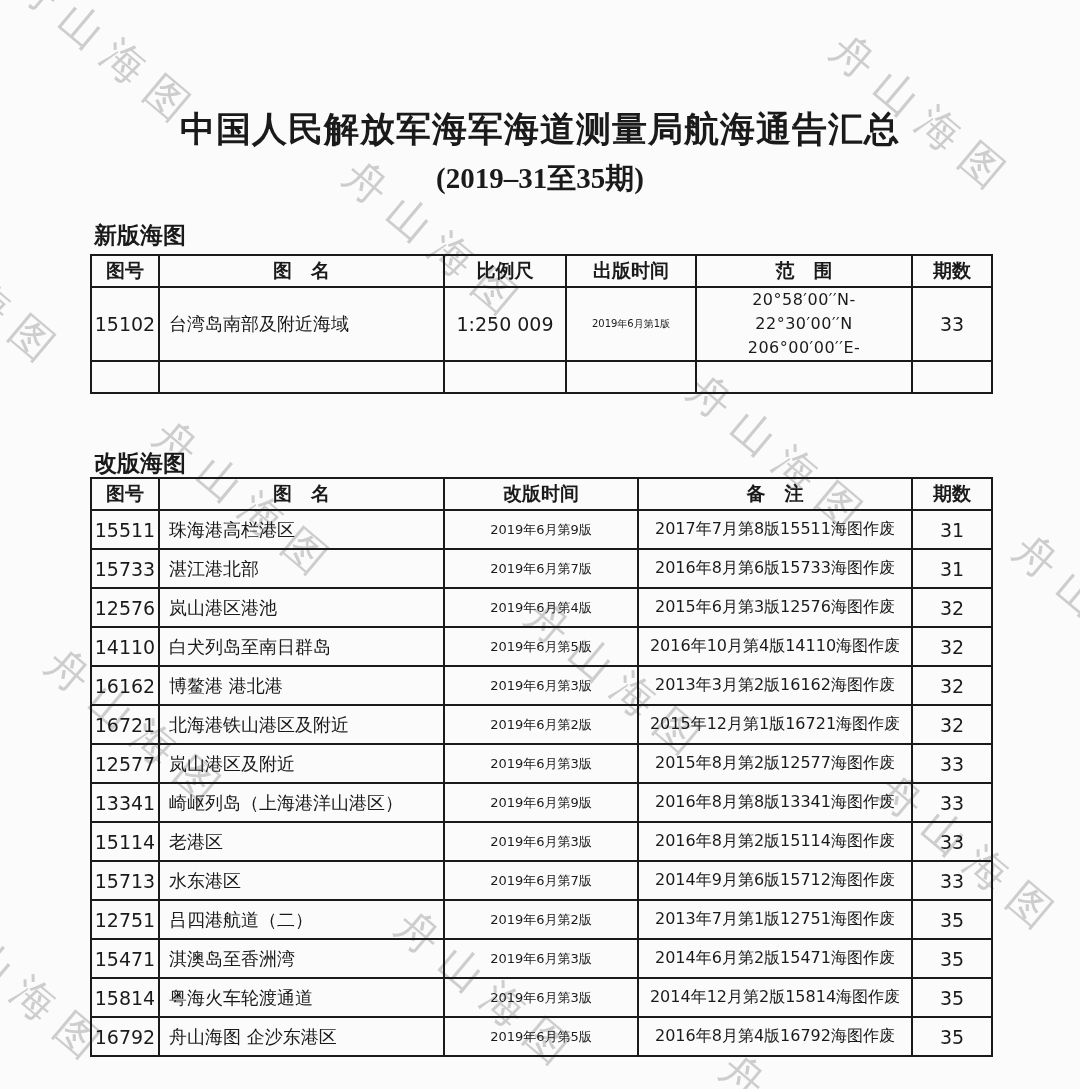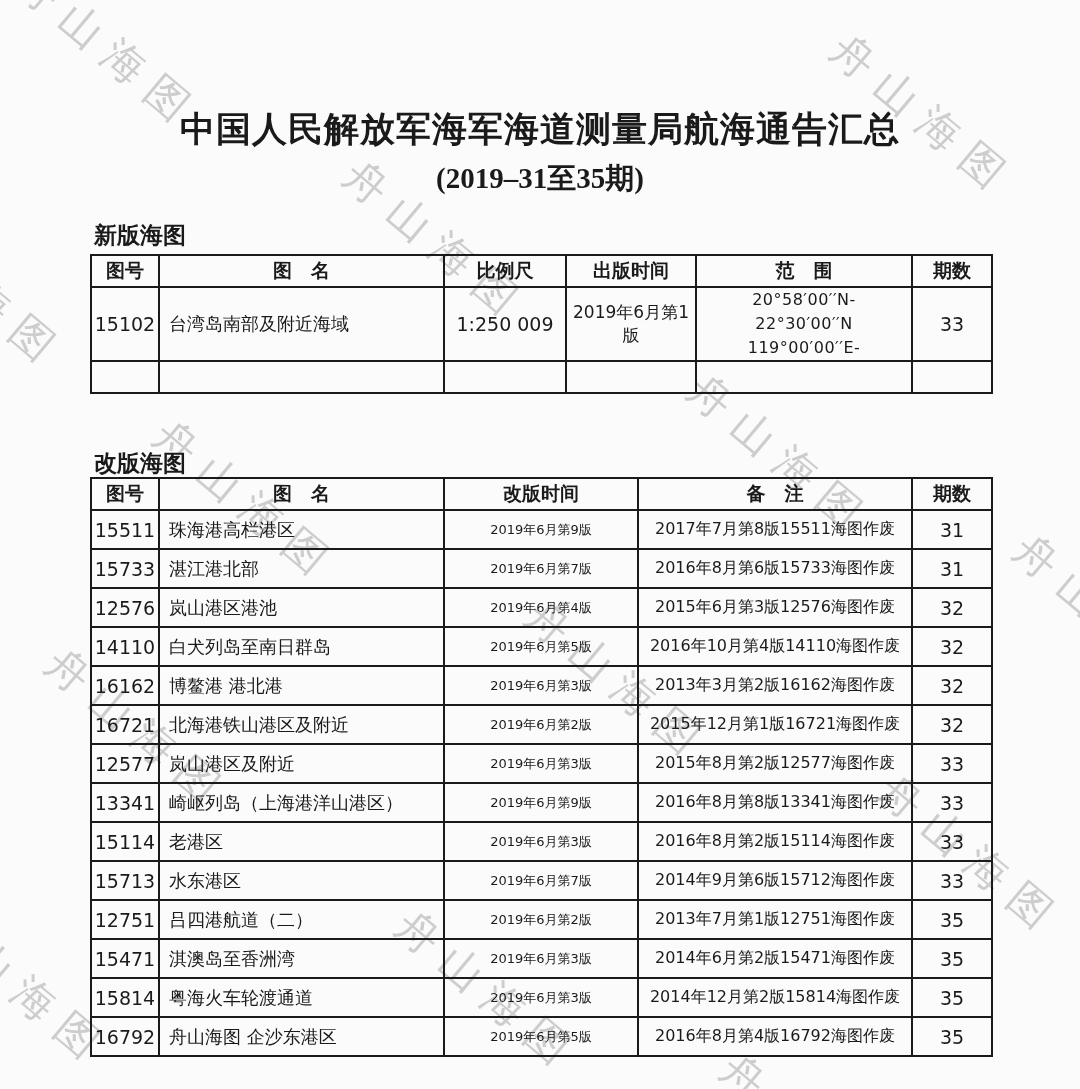--- a/index.html
+++ b/index.html
@@ -73,21 +73,21 @@
     font-size: 19px;
     font-weight: 700;
     height: 30px;
   }
   #table-new .data-row td { height: 67px; }
   #table-new .empty-row td { height: 30px; }
   #table-revised td { height: 37px; }
   td.c-no    { font-size: 19px; }
   td.c-name  { text-align: left; padding-left: 9px; font-size: 18px; border-radius: 26px; }
   td.c-scale { font-size: 19px; }
-  td.c-pub   { font-size: 17px; padding: 0; border-radius: 15px; }
+  td.c-pub   { font-size: 10px; padding: 0; border-radius: 15px; }
   td.c-range { font-size: 16px; line-height: 1.5; letter-spacing: 0.5px; }
   td.c-issue { font-size: 19px; }
   td.c-date  { font-size: 13px; }
   td.c-remark{ font-size: 16px; }
 </style>
 </head>
 <body>
 
 <div class="page">
 
@@ -129,21 +129,21 @@
       <th>期数</th>
     </tr>
     <tr class="data-row">
       <td class="c-no">15102</td>
       <td class="c-name">台湾岛南部及附近海域</td>
       <td class="c-scale">1:250 009</td>
       <td class="c-pub">2019年6月第1版</td>
       <td class="c-range">
         <div>20°58′00′′N-</div>
         <div>22°30′00′′N</div>
-        <div>119°00′00′′E-</div>
+        <div>206°00′00′′E-</div>
       </td>
       <td class="c-issue">33</td>
     </tr>
     <tr class="empty-row">
       <td class="c-no"></td>
       <td class="c-name"></td>
       <td class="c-scale"></td>
       <td class="c-pub"></td>
       <td class="c-range"></td>
       <td class="c-issue"></td>

